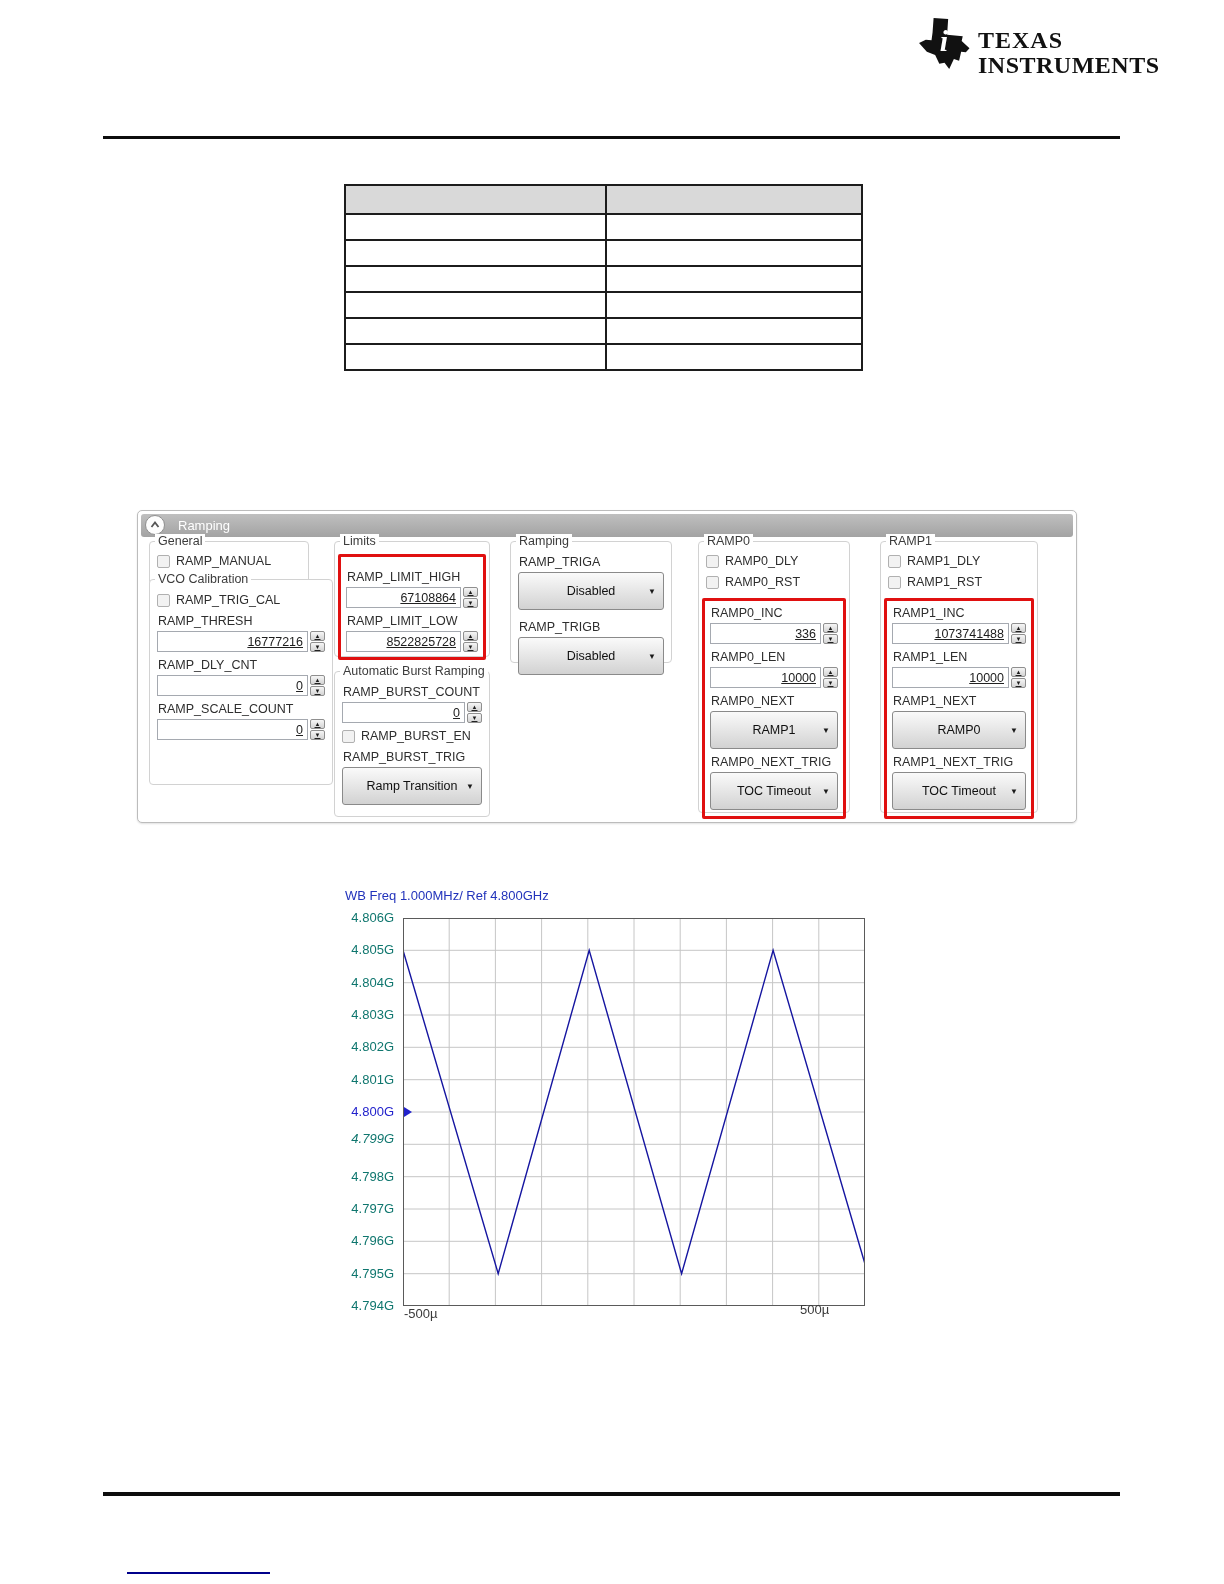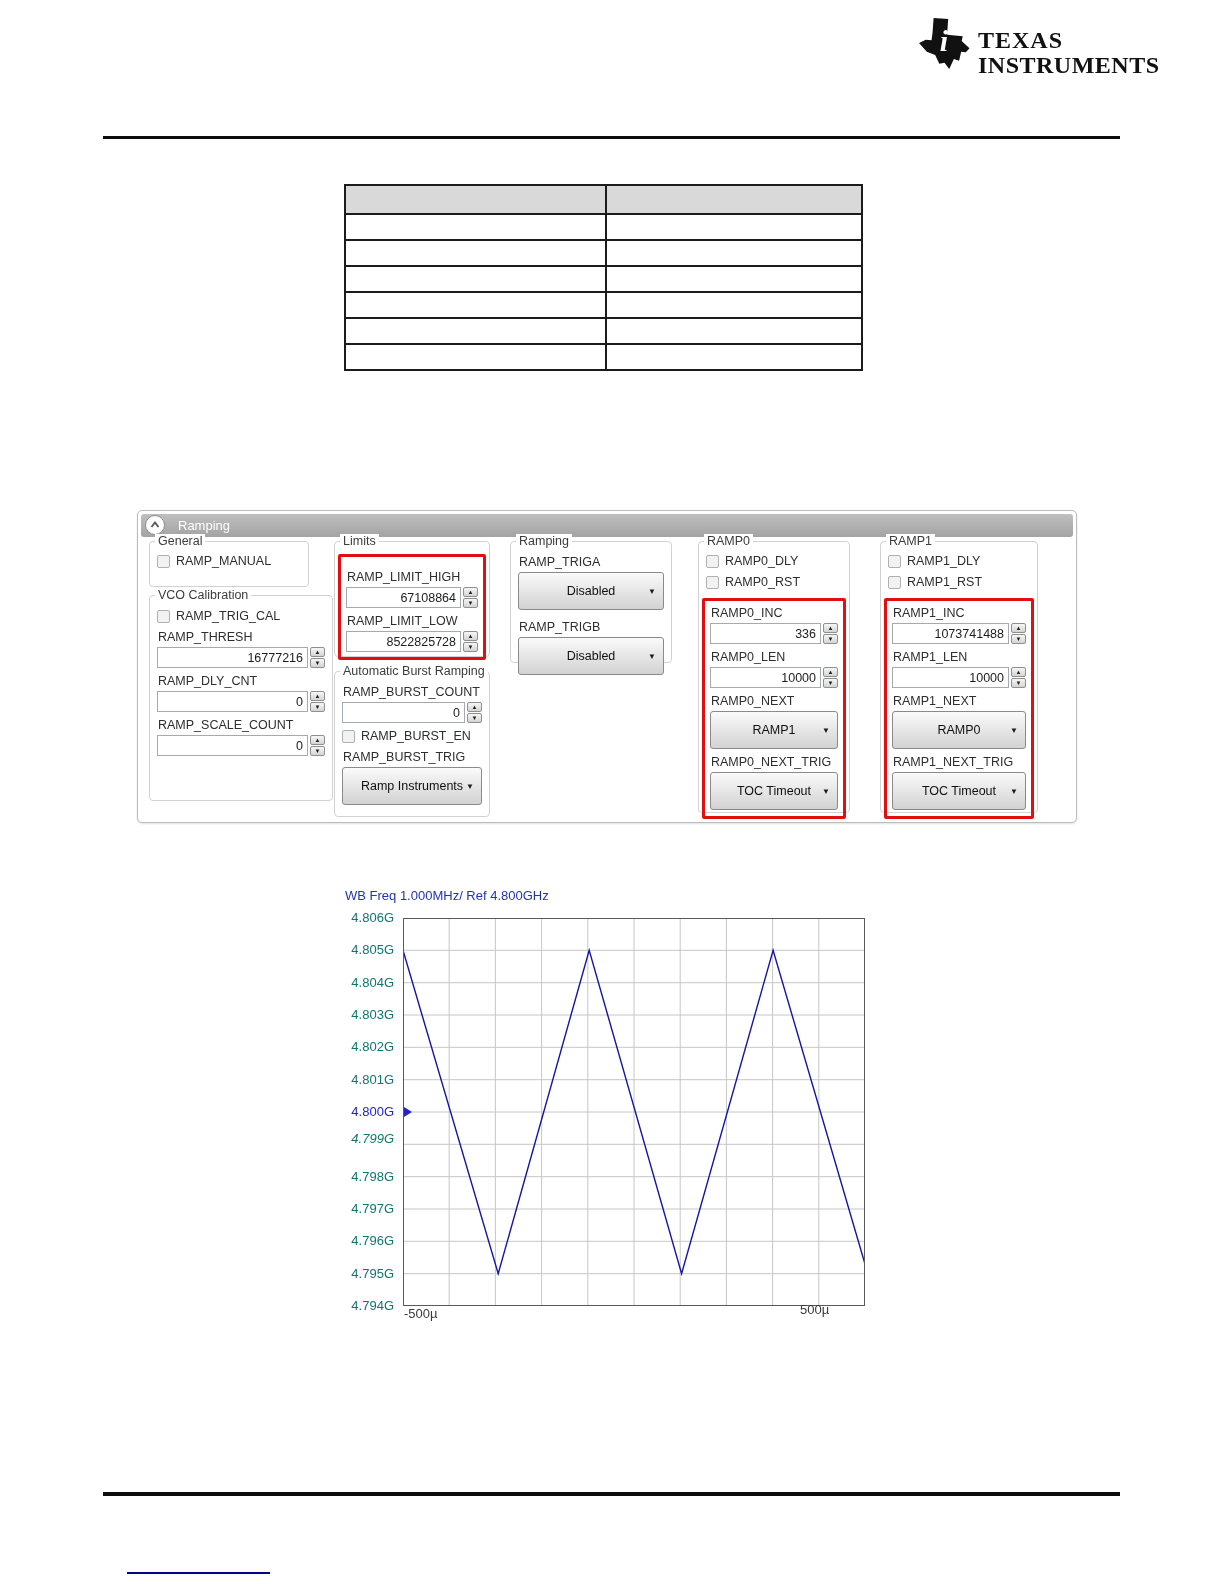--- a/index.html
+++ b/index.html
@@ -53,21 +53,21 @@
     position:absolute; top:-8px; left:5px; background:#ffffff; padding:0 3px;
     font-size:12.5px; color:#3c3c3c; white-space:nowrap;
   }
   .group-body { padding:13px 7px 6px 7px; }
 
   .cbrow { display:flex; align-items:center; gap:6px; margin-bottom:7px; }
   .cbrow .lbl { font-size:12.5px; color:#2e2e2e; white-space:nowrap; }
   .cb { width:13px; height:13px; flex:0 0 13px; border:1px solid #b0b0b0; background:#f2f2f2; border-radius:2px; }
 
   .fieldlabel { font-size:12.5px; color:#2e2e2e; margin:4px 0 3px 1px; white-space:nowrap; }
-  .spinrow { display:flex; gap:2px; margin-bottom:6px; align-items:stretch; }
+  .spinrow { display:flex; gap:2px; margin-bottom:6px; align-items:stretch;text-decoration:underline; }
   .spinfield {
     flex:1; min-width:0; height:21px; border:1px solid #a5a9b0; background:#fff;
     font-family:"Liberation Sans",sans-serif; font-size:12.5px; color:#1c1c1c;
     text-align:right; padding:0 4px;
   }
   .spinner { width:15px; display:flex; flex-direction:column; gap:1px; }
   .spinbtn {
     flex:1; border:1px solid #8f8f8f; border-radius:2px;
     background:linear-gradient(#f6f6f6,#d4d4d4);
     display:flex; align-items:center; justify-content:center; cursor:default;
@@ -160,21 +160,21 @@
   <div class="group" style="left:11px; top:30px; width:160px; height:46px;">
     <span class="group-title">General</span>
     <div class="group-body" style="padding-top:12px;">
       <div class="cbrow">
         <span class="cb"></span>
         <span class="lbl">RAMP_MANUAL</span>
       </div>
     </div>
   </div>
 
-  <div class="group" style="left:11px; top:84px; width:184px; height:206px;">
+  <div class="group" style="left:11px; top:68px; width:184px; height:206px;">
     <span class="group-title">VCO Calibration</span>
     <div class="group-body">
       <div class="cbrow">
         <span class="cb"></span>
         <span class="lbl">RAMP_TRIG_CAL</span>
       </div>
       <div class="fieldlabel">RAMP_THRESH</div>
       <div class="spinrow">
         <input class="spinfield" readonly="" value="16777216" style="">
         <div class="spinner">
@@ -259,21 +259,21 @@
               <span class="spinglyph">▼</span>
             </div>
         </div>
       </div>
       <div class="cbrow" style="margin-top:4px;">
         <span class="cb"></span>
         <span class="lbl">RAMP_BURST_EN</span>
       </div>
       <div class="fieldlabel">RAMP_BURST_TRIG</div>
       <div class="dd">
-        <span>Ramp Instruments</span>
+        <span>Ramp Transition</span>
         <span class="dd-arrow">▼</span>
       </div>
     </div>
   </div>
 
   <div class="group" style="left:372px; top:30px; width:162px; height:122px;">
     <span class="group-title">Ramping</span>
     <div class="group-body">
       <div class="fieldlabel" style="margin-top:0;">RAMP_TRIGA</div>
       <div class="dd" style="margin-bottom:10px;">

